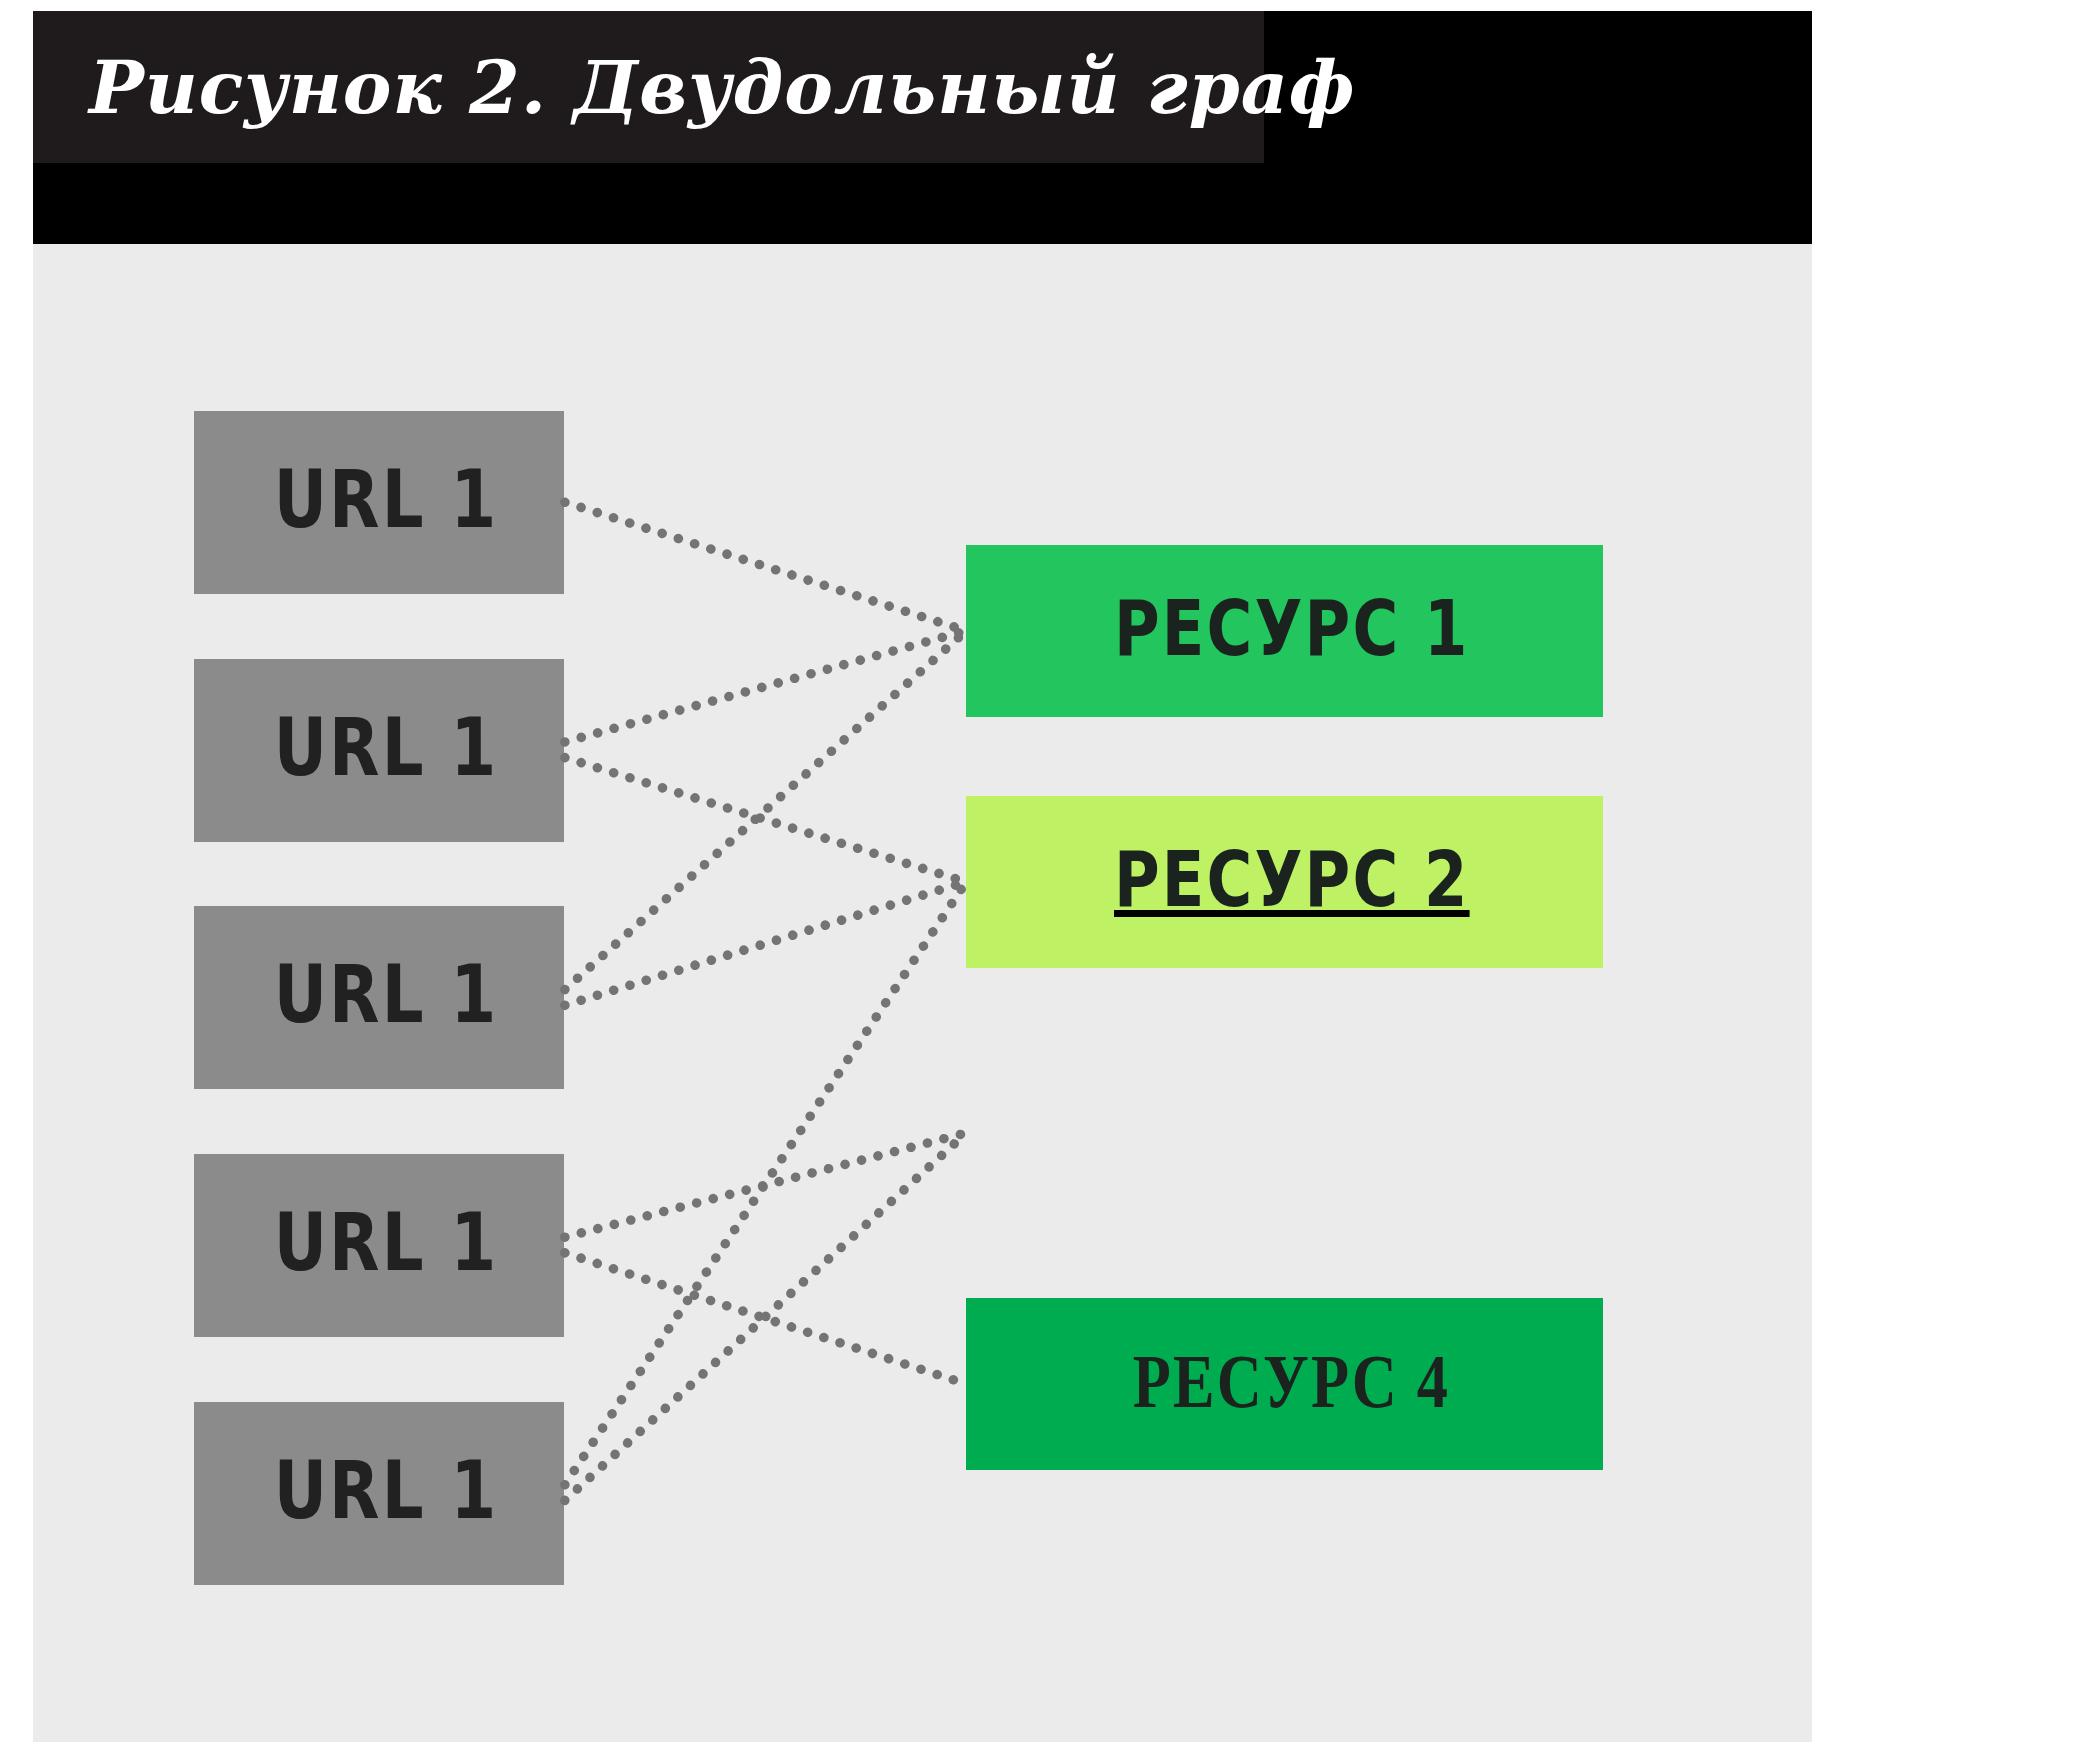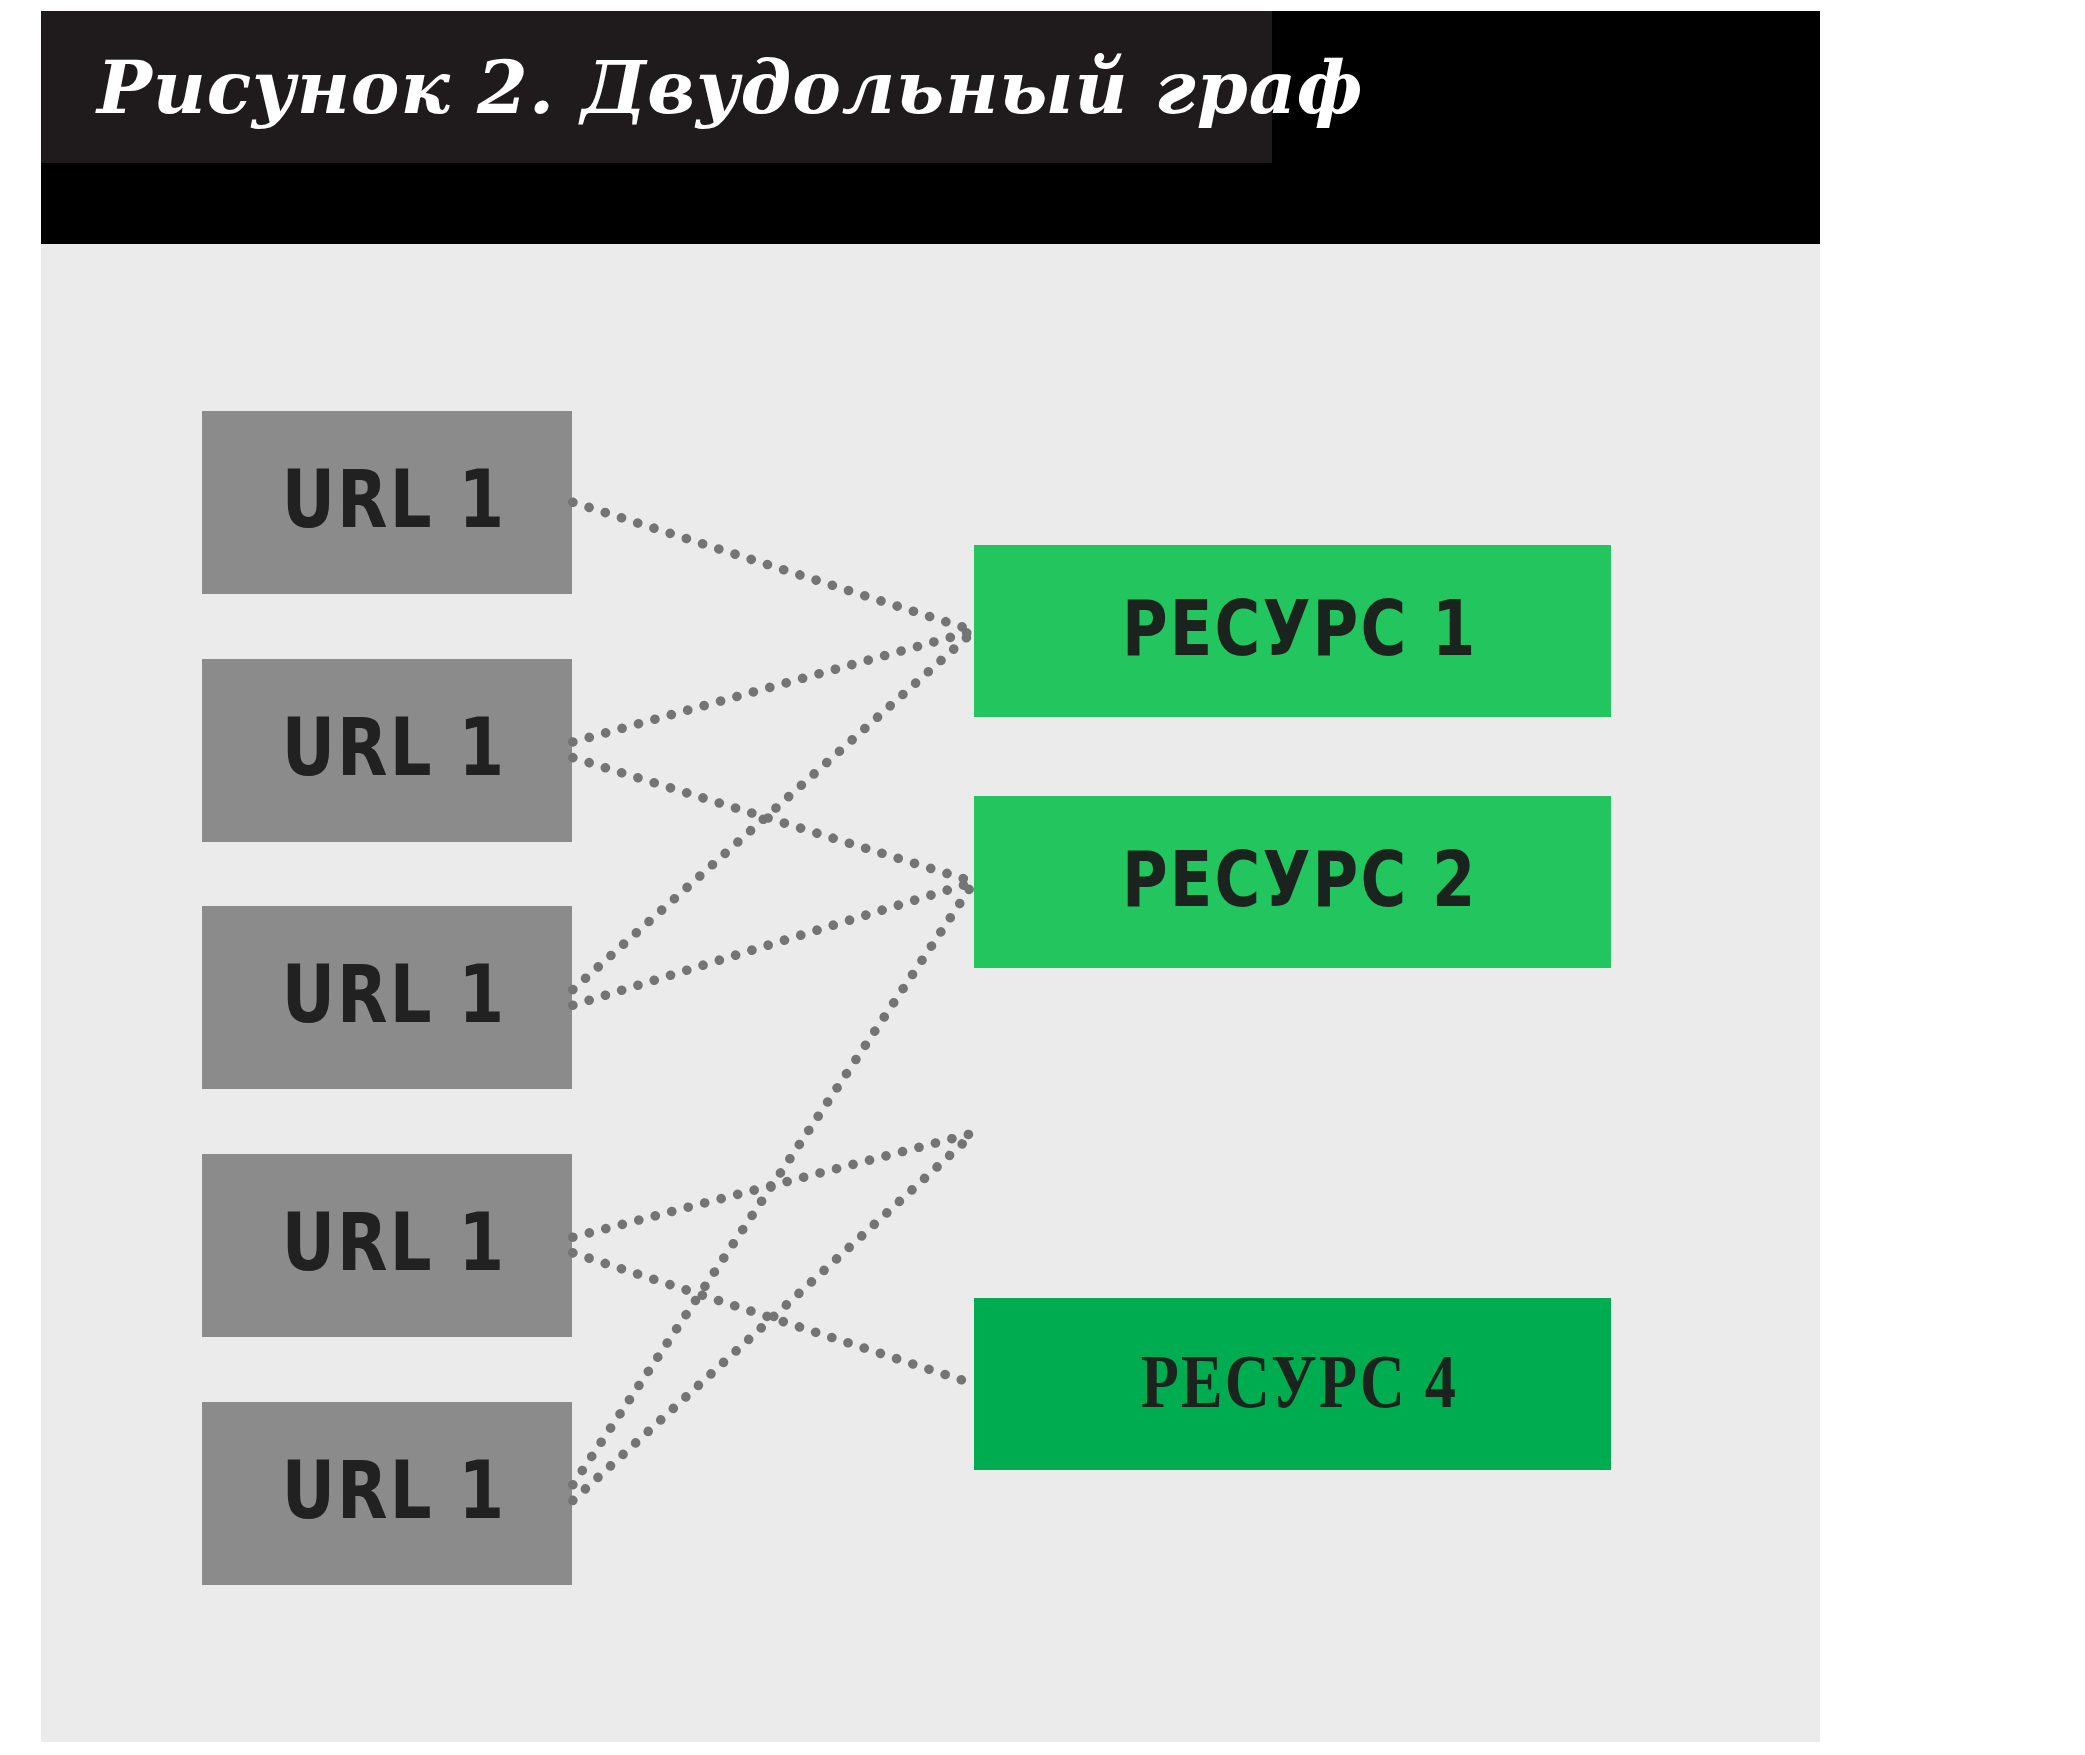--- a/index.html
+++ b/index.html
@@ -3,21 +3,21 @@
 <meta charset="utf-8">
 <style>
   html, body { margin: 0; padding: 0; }
   body {
     width: 2086px; height: 1755px;
     background: #ffffff;
     font-family: "DejaVu Sans", sans-serif;
     position: relative;
     overflow: hidden;
   }
-  .page { position: absolute; left: 12px; top: 0; width: 1654px; height: 1755px; }
+  .page { position: absolute; left: 4px; top: 0; width: 1654px; height: 1755px; }
 
   .header-bar {
     position: absolute; left: 29px; top: 11.3px;
     width: 1779px; height: 233px;
     background: #000000;
   }
   .title-box {
     position: absolute; left: 29px; top: 11.3px;
     width: 1231px; height: 152px;
     background: #1f1b1c;
@@ -101,21 +101,21 @@
   <div class="node url-node" style="top: 1154px; background: rgb(139, 139, 139);">
     <span class="node-label" style="color: rgb(33, 33, 33);">URL 1</span>
   </div>
   <div class="node url-node" style="top: 1402px; background: rgb(139, 139, 139);">
     <span class="node-label" style="color: rgb(33, 33, 33);">URL 1</span>
   </div>
 
   <div class="node res-node" style="top: 545px; background: #22c55e;">
     <span class="node-label" style="color: rgb(26, 35, 29);">РЕСУРС 1</span>
   </div>
-  <div class="node res-node" style="top: 796px; background: #22c55e;">
+  <div class="node res-node" style="top: 796px; background: #bef264; text-decoration: underline;">
     <span class="node-label" style="color: rgb(26, 35, 29);">РЕСУРС 2</span>
   </div>
   <div class="node res-node" style="top: 1298px; background: rgb(0, 172, 80); font-family: Liberation Serif, serif;">
     <span class="node-label" style="color: rgb(26, 35, 29);">РЕСУРС 4</span>
   </div>
 
   <svg class="edge-layer" width="2086" height="1755" viewBox="0 0 2400 2020" xmlns="http://www.w3.org/2000/svg">
       <line x1="645" y1="578" x2="1107" y2="726" stroke="#747474"></line>
       <line x1="645" y1="854" x2="1107" y2="726" stroke="#747474"></line>
       <line x1="645" y1="872" x2="1107" y2="1015" stroke="#747474"></line>

